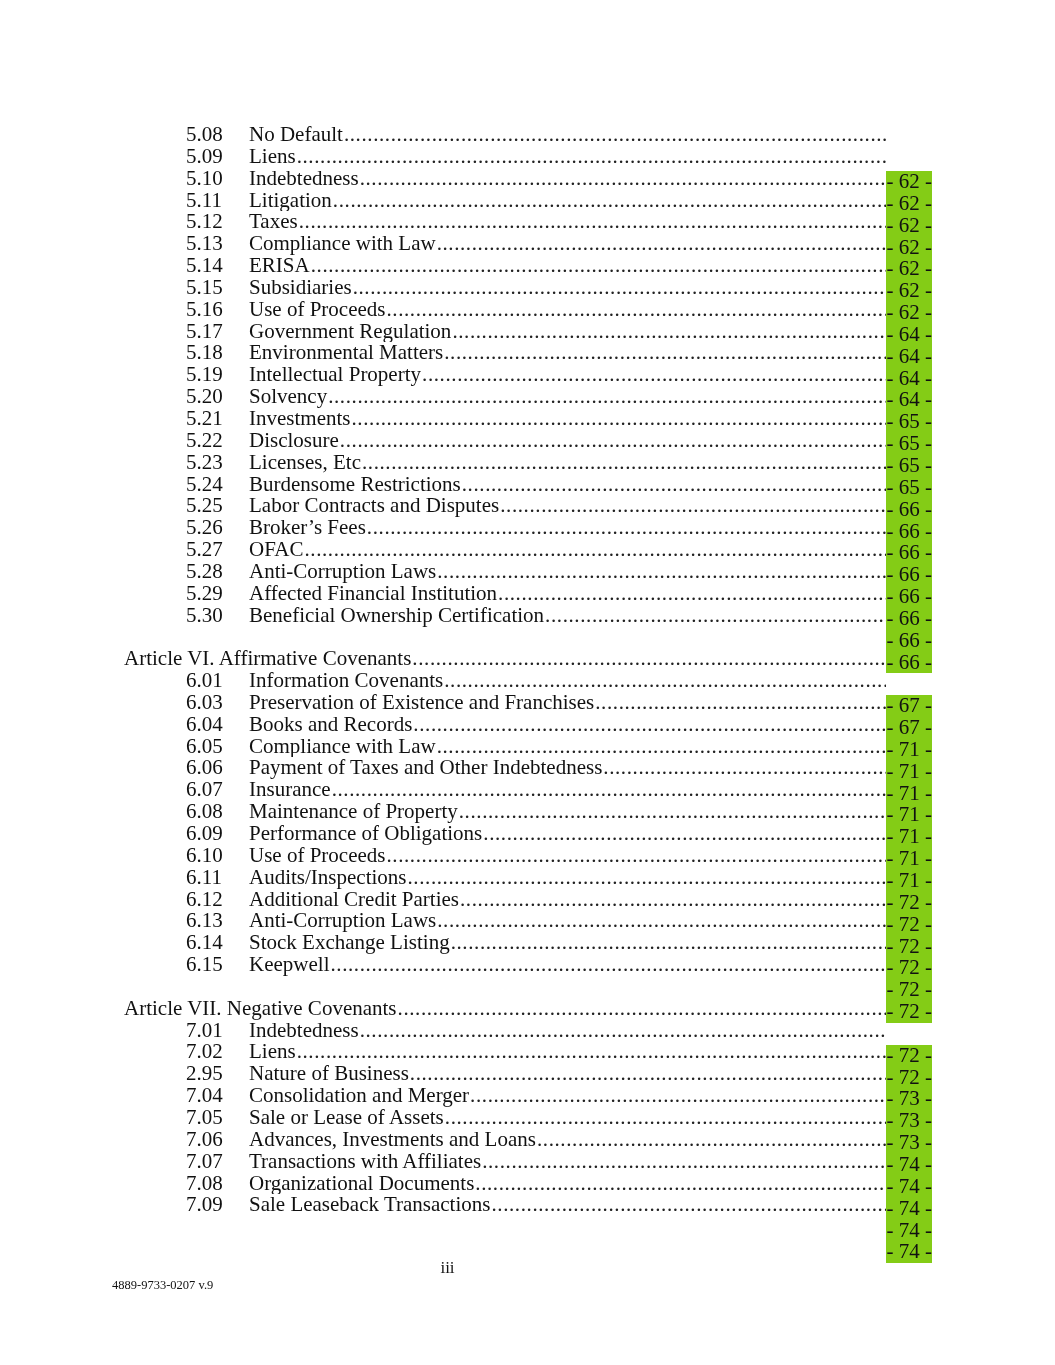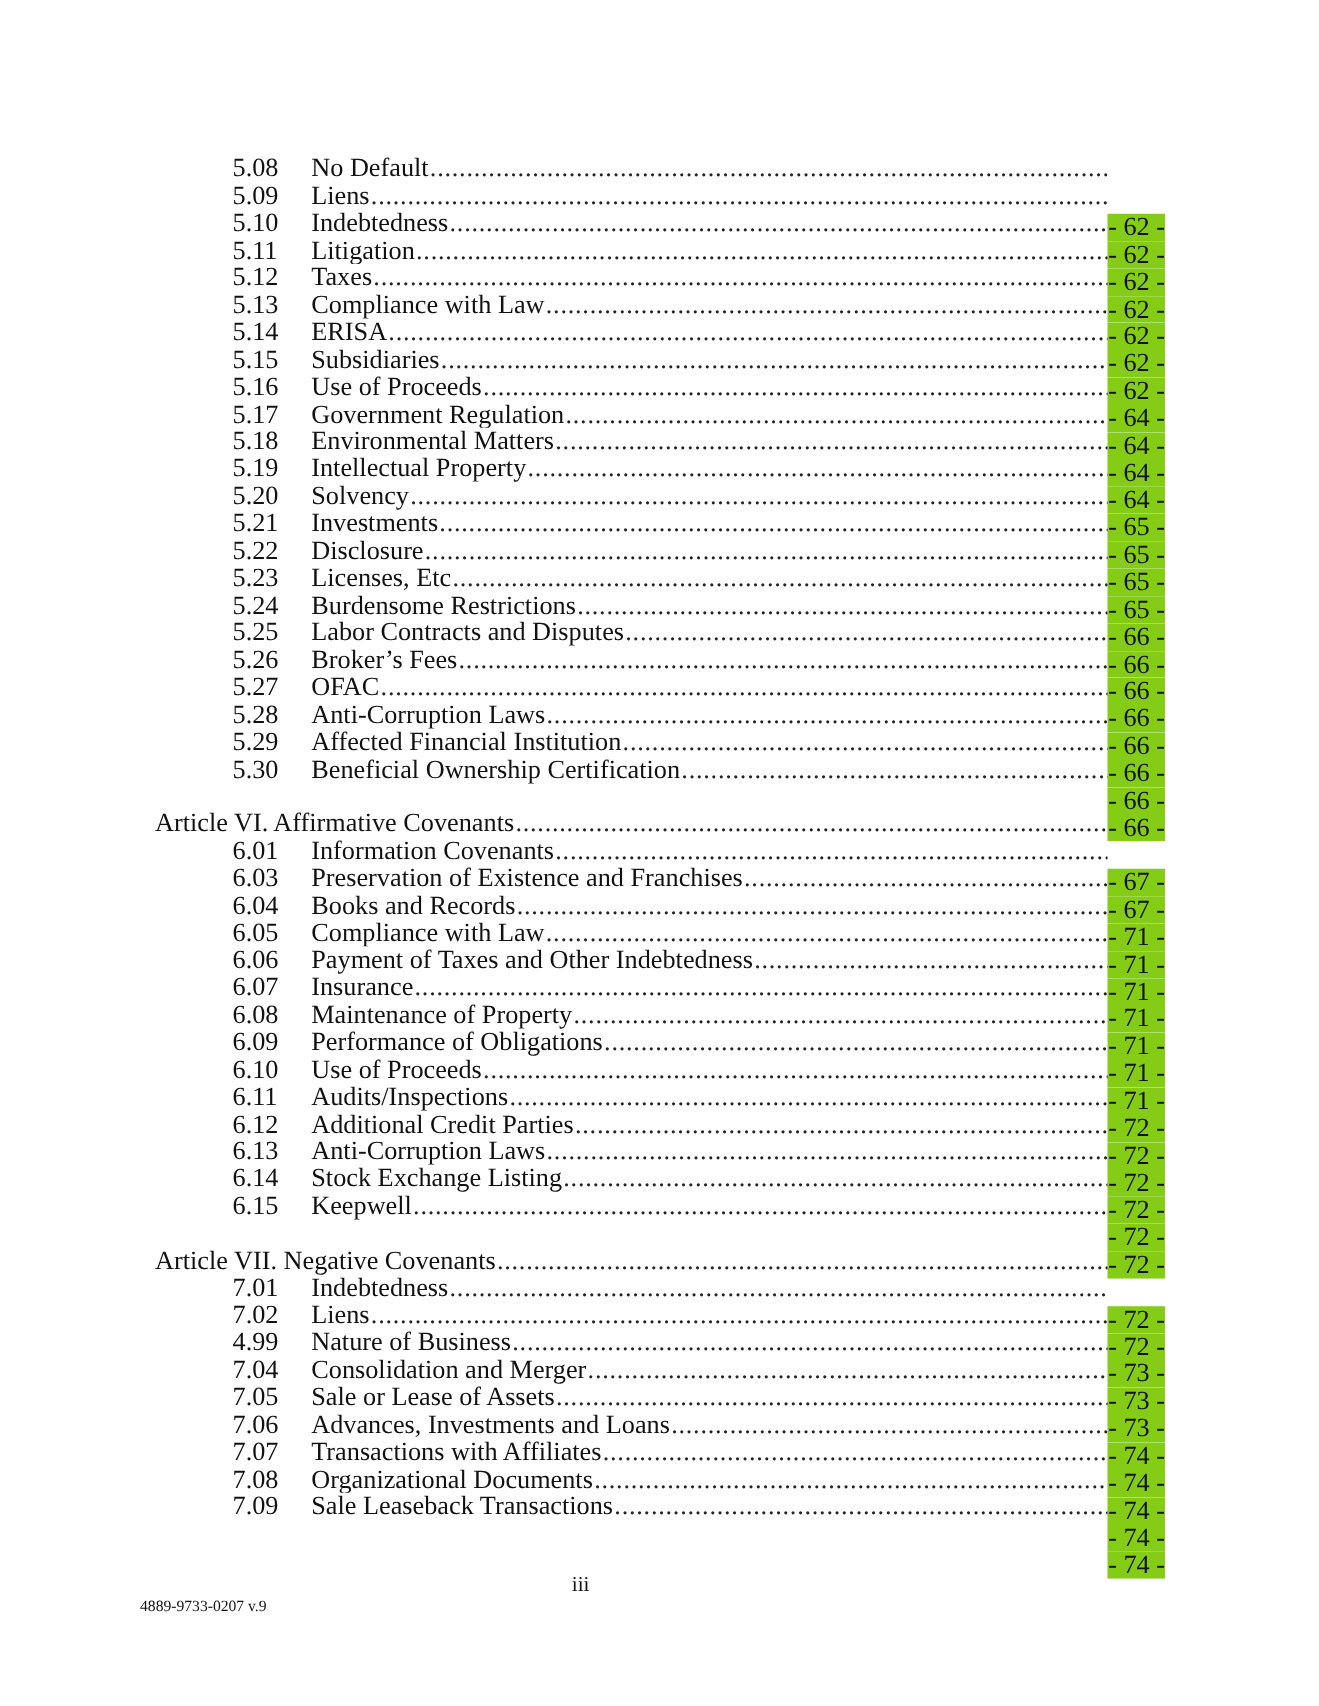--- a/index.html
+++ b/index.html
@@ -10,21 +10,21 @@
   .row { position: relative; height: 21.85px; line-height: 21.85px; font-size: 21px;
          white-space: nowrap; display: flex; align-items: baseline; }
   .row .num { position: absolute; left: 62px; top: 0; }
   .row .title-wrap { position: absolute; left: 125px; right: 0; top: 0; display: flex; overflow: hidden; }
   .row.article .title-wrap { left: 0; }
   .title { flex: 0 0 auto; background: #fff; padding-right: 1px; }
   .leader { flex: 1 1 auto; overflow: hidden; letter-spacing: 0.6px; color: #222; }
   .leader::before { content: "........................................................................................................................................................................................................................................................................................................"; }
   .page-ref { flex: 0 0 auto; background: #84cc16; padding-left: 1px; margin-top: 47px; }
   .gap { height: 21.85px; }
-  .footer-page { position: absolute; left: 17px; width: 895px; top: 1258px; text-align: center; font-size: 17px; }
+  .footer-page { position: absolute; left: 0; width: 895px; top: 1258px; text-align: center; font-size: 17px; }
   .footer-id { position: absolute; left: 112px; top: 1278px; font-size: 12.5px; }
 </style>
 </head>
 <body>
 
 <div class="page">
   <div class="toc" id="toc">
       <div class="row">
         <span class="num">5.08</span>
         <div class="title-wrap">
@@ -347,21 +347,21 @@
       </div>
       <div class="row">
         <span class="num">7.02</span>
         <div class="title-wrap">
           <span class="title">Liens</span>
           <span class="leader"></span>
           <span class="page-ref">- 73 -</span>
         </div>
       </div>
       <div class="row">
-        <span class="num">4.99</span>
+        <span class="num">2.95</span>
         <div class="title-wrap">
           <span class="title">Nature of Business</span>
           <span class="leader"></span>
           <span class="page-ref">- 73 -</span>
         </div>
       </div>
       <div class="row">
         <span class="num">7.04</span>
         <div class="title-wrap">
           <span class="title">Consolidation and Merger</span>

